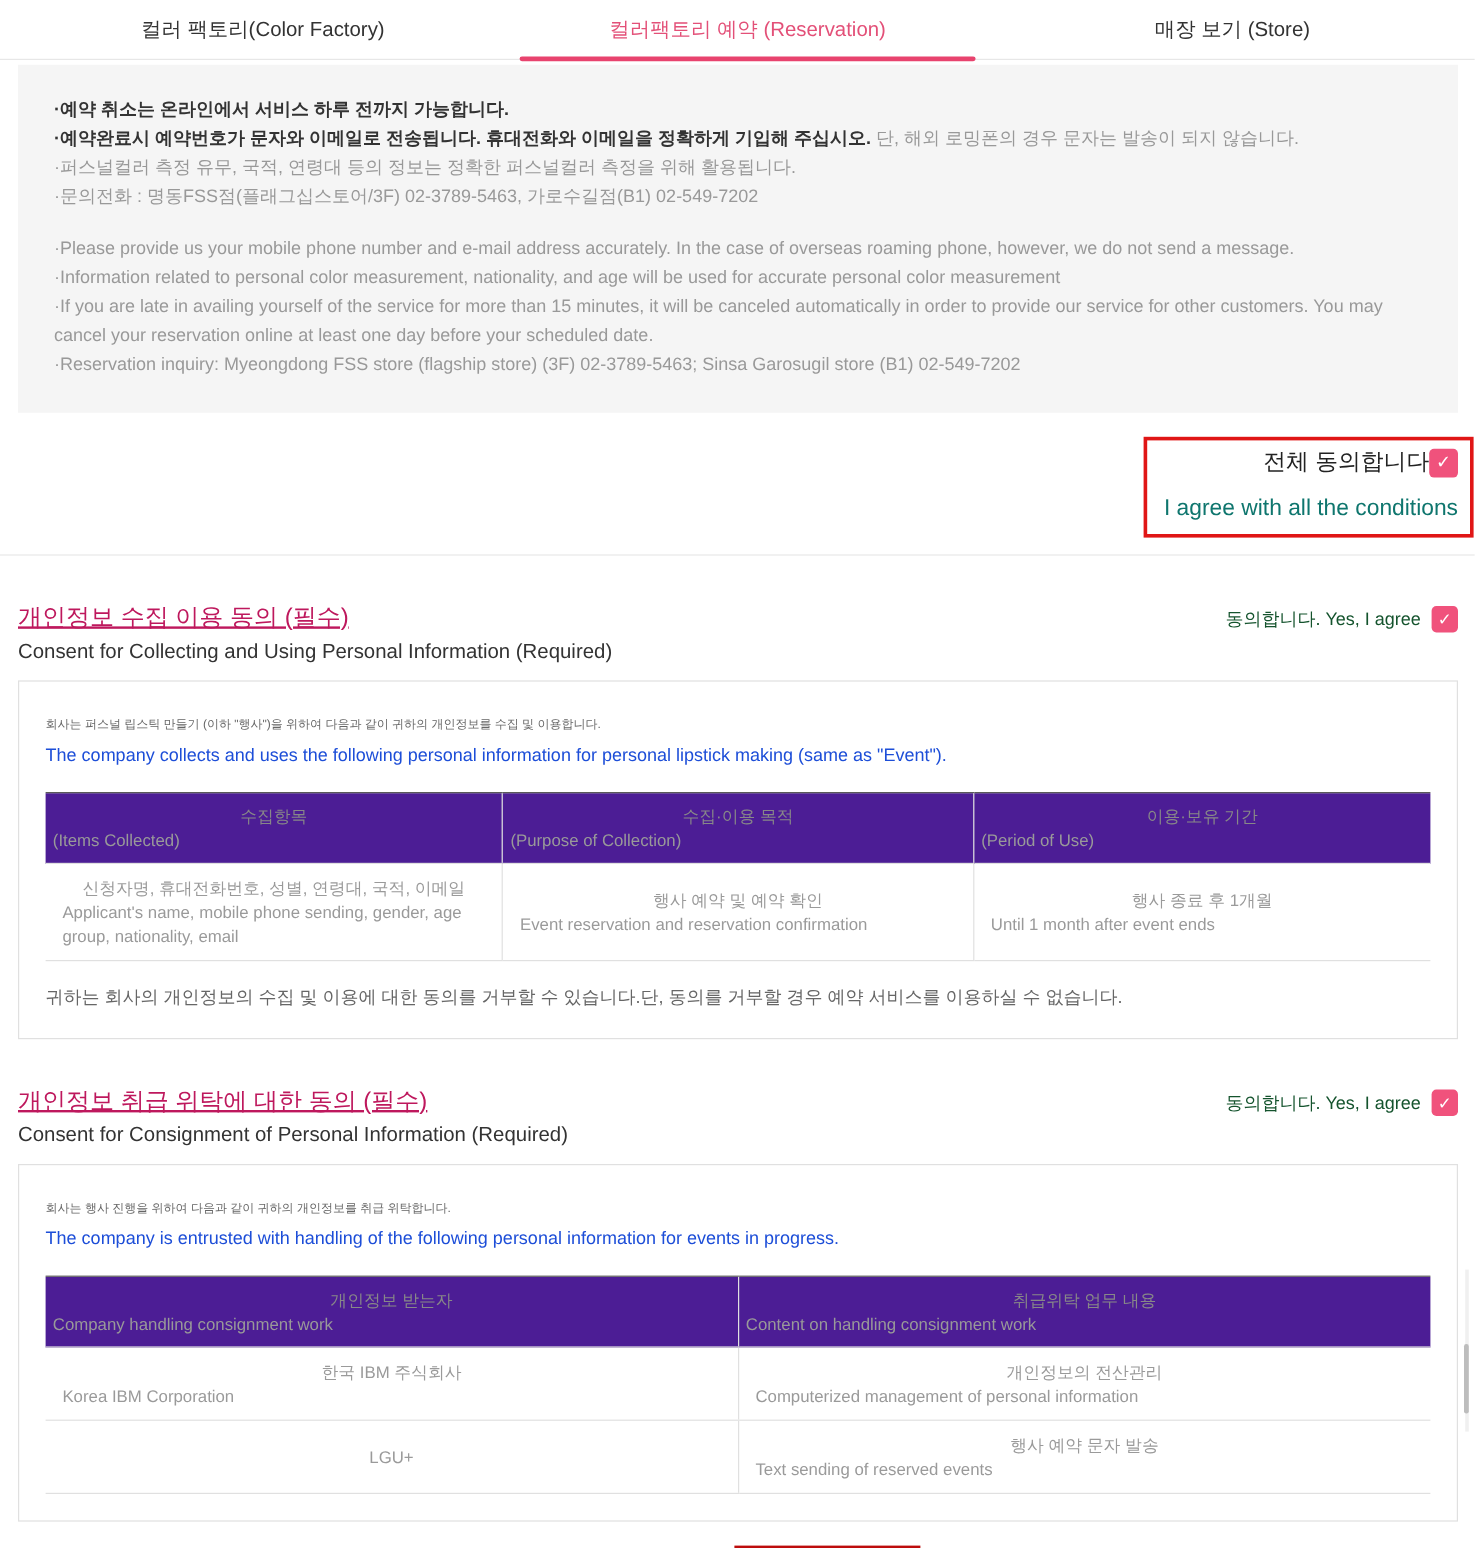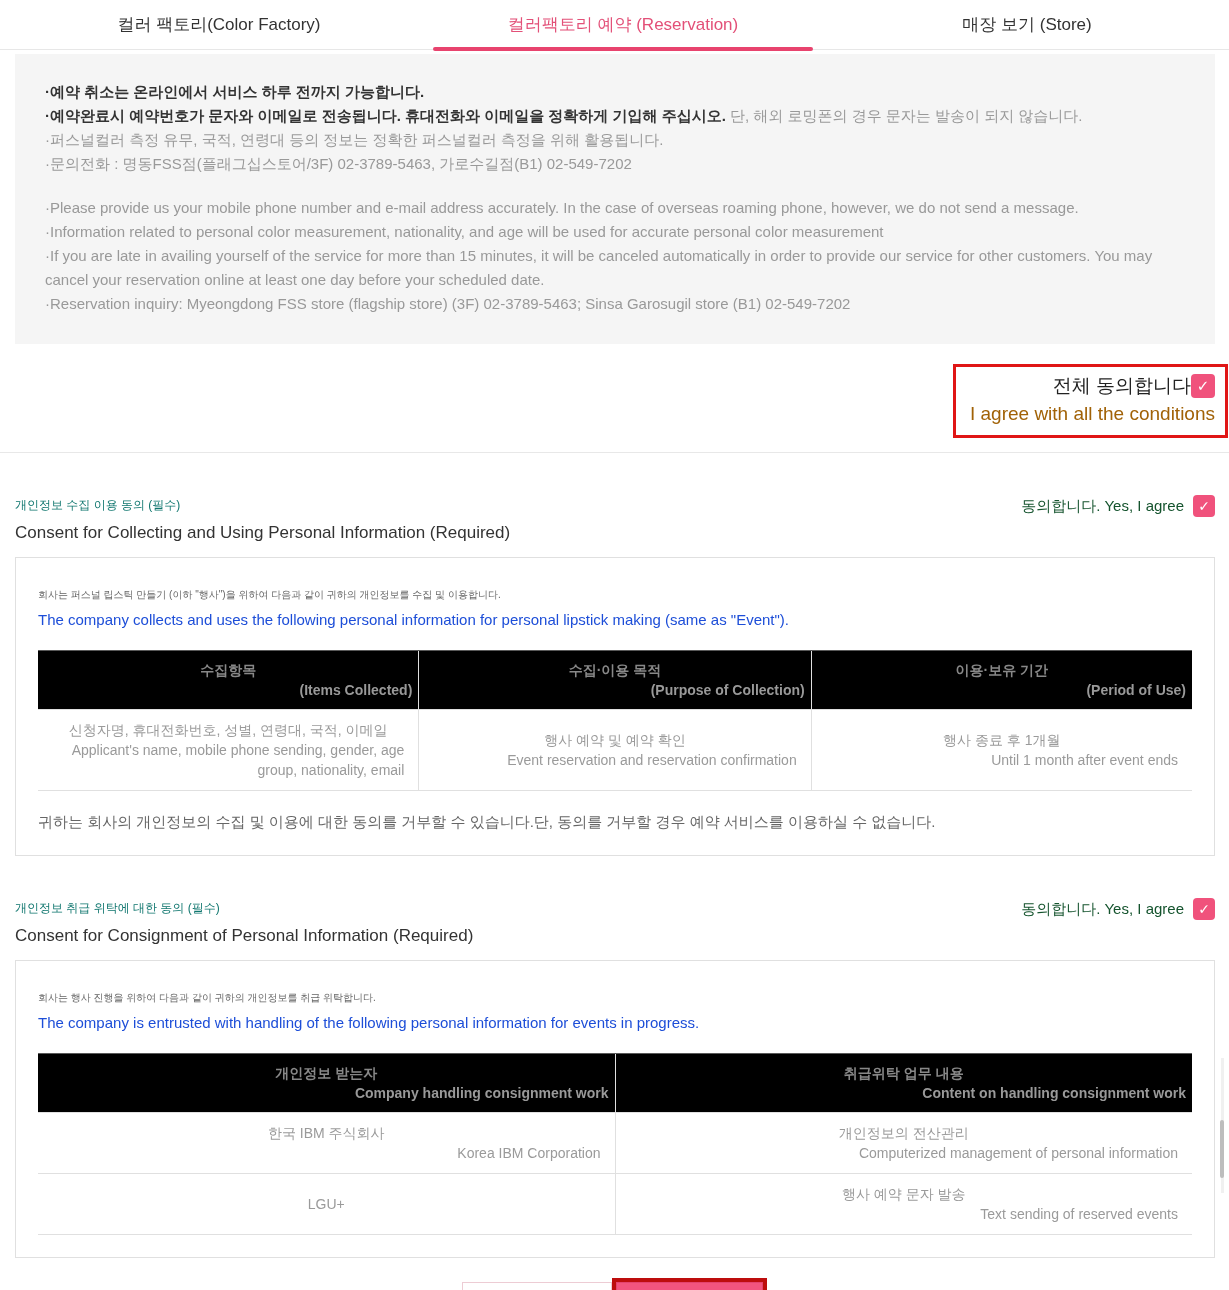--- a/index.html
+++ b/index.html
@@ -28,55 +28,55 @@
   .notice p { font-size:15px; line-height:24px; color:#999; }
   .notice .ko-bold { color:#333; font-weight:bold;text-align:center; }
   .notice .gap { height:20px; }
   
   .agree-all-row { display:flex; justify-content:flex-end; margin-top:20px; padding-right:1px; }
   .agree-all-box {
     border:3px solid #e01616; padding:6px 10px 8px 14px; text-align:right;
   }
   .agree-line1 { display:flex; align-items:center; justify-content:flex-end; 
     font-size:19px; color:#222; line-height:26px; }
-  .agree-line2 { font-size:19px; color:#a16207; line-height:26px; margin-top:2px; }
+  .agree-line2 { font-size:19px; color:#0f766e; line-height:26px; margin-top:12px; }
   .checkbox {
     width:24px; height:24px; background:#f0527c; border-radius:4px;
     display:inline-flex; align-items:center; justify-content:center;
     color:#fff; font-size:15px; font-weight:bold; cursor:pointer; flex:0 0 auto;
   }
   .checkbox.small { width:22px; height:22px; font-size:14px; }
   .divider { border:none; border-top:1px solid #e8e8e8; margin-top:14px; }
   
   .section-head {
     display:flex; justify-content:space-between; align-items:flex-start;
     margin:40px 14px 0 15px;
   }
-  .section-title-ko { font-size:12px; color:#0f766e; line-height:25px; }
+  .section-title-ko { font-size:20px; color:#be185d; line-height:25px;text-decoration:underline; }
   .section-title-en { font-size:17px; color:#333; line-height:29px; }
   .section-agree { display:flex; align-items:center; gap:9px; margin-top:2px; }
   .section-agree .lbl { font-size:15px; color:#14532d; }
   
   .consent-box {
     margin:10px 14px 0 15px; border:1px solid #e0e0e0; background:#fff;
     padding:24px 22px 22px 22px;
   }
   .intro-ko { font-size:10px; color:#666; line-height:25px; }
   .intro-en { font-size:15px; color:#1d4ed8; line-height:25px; }
   table.ctable { width:100%; border-collapse:collapse; margin-top:18px; }
   table.ctable th {
-    background:#000000; border-top:1px solid #595959; border-bottom:1px solid #e0e0e0;
-    padding:9px 6px; font-weight:bold;
+    background:#4c1d95; border-top:1px solid #595959; border-bottom:1px solid #e0e0e0;
+    padding:9px 6px; font-weight:normal;
   }
   table.ctable td {
     padding:10px 14px; border-bottom:1px solid #e0e0e0; text-align:center; vertical-align:middle;
   }
   table.ctable th + th, table.ctable td + td { border-left:1px solid #e0e0e0; }
   .cell-ko { font-size:14px; color:#888; line-height:20px; text-align:center; }
-  .cell-en { font-size:14px; color:#999; line-height:20px; text-align:right; }
+  .cell-en { font-size:14px; color:#999; line-height:20px; text-align:left; }
   td .cell-ko { color:#9a9a9a; }
   td .cell-en { color:#9a9a9a; }
   .table-note { margin-top:20px; font-size:15px; color:#666; line-height:22px; }
   
   .btn-row { display:flex; justify-content:center; align-items:center; margin-top:20px; }
   .btn-cancel {
     width:150px; height:48px; background:#fff; border:1px solid #edccd4;
     color:#ef5379; font-size:16px; cursor:pointer;
     display:flex; align-items:center; justify-content:center;
   }

